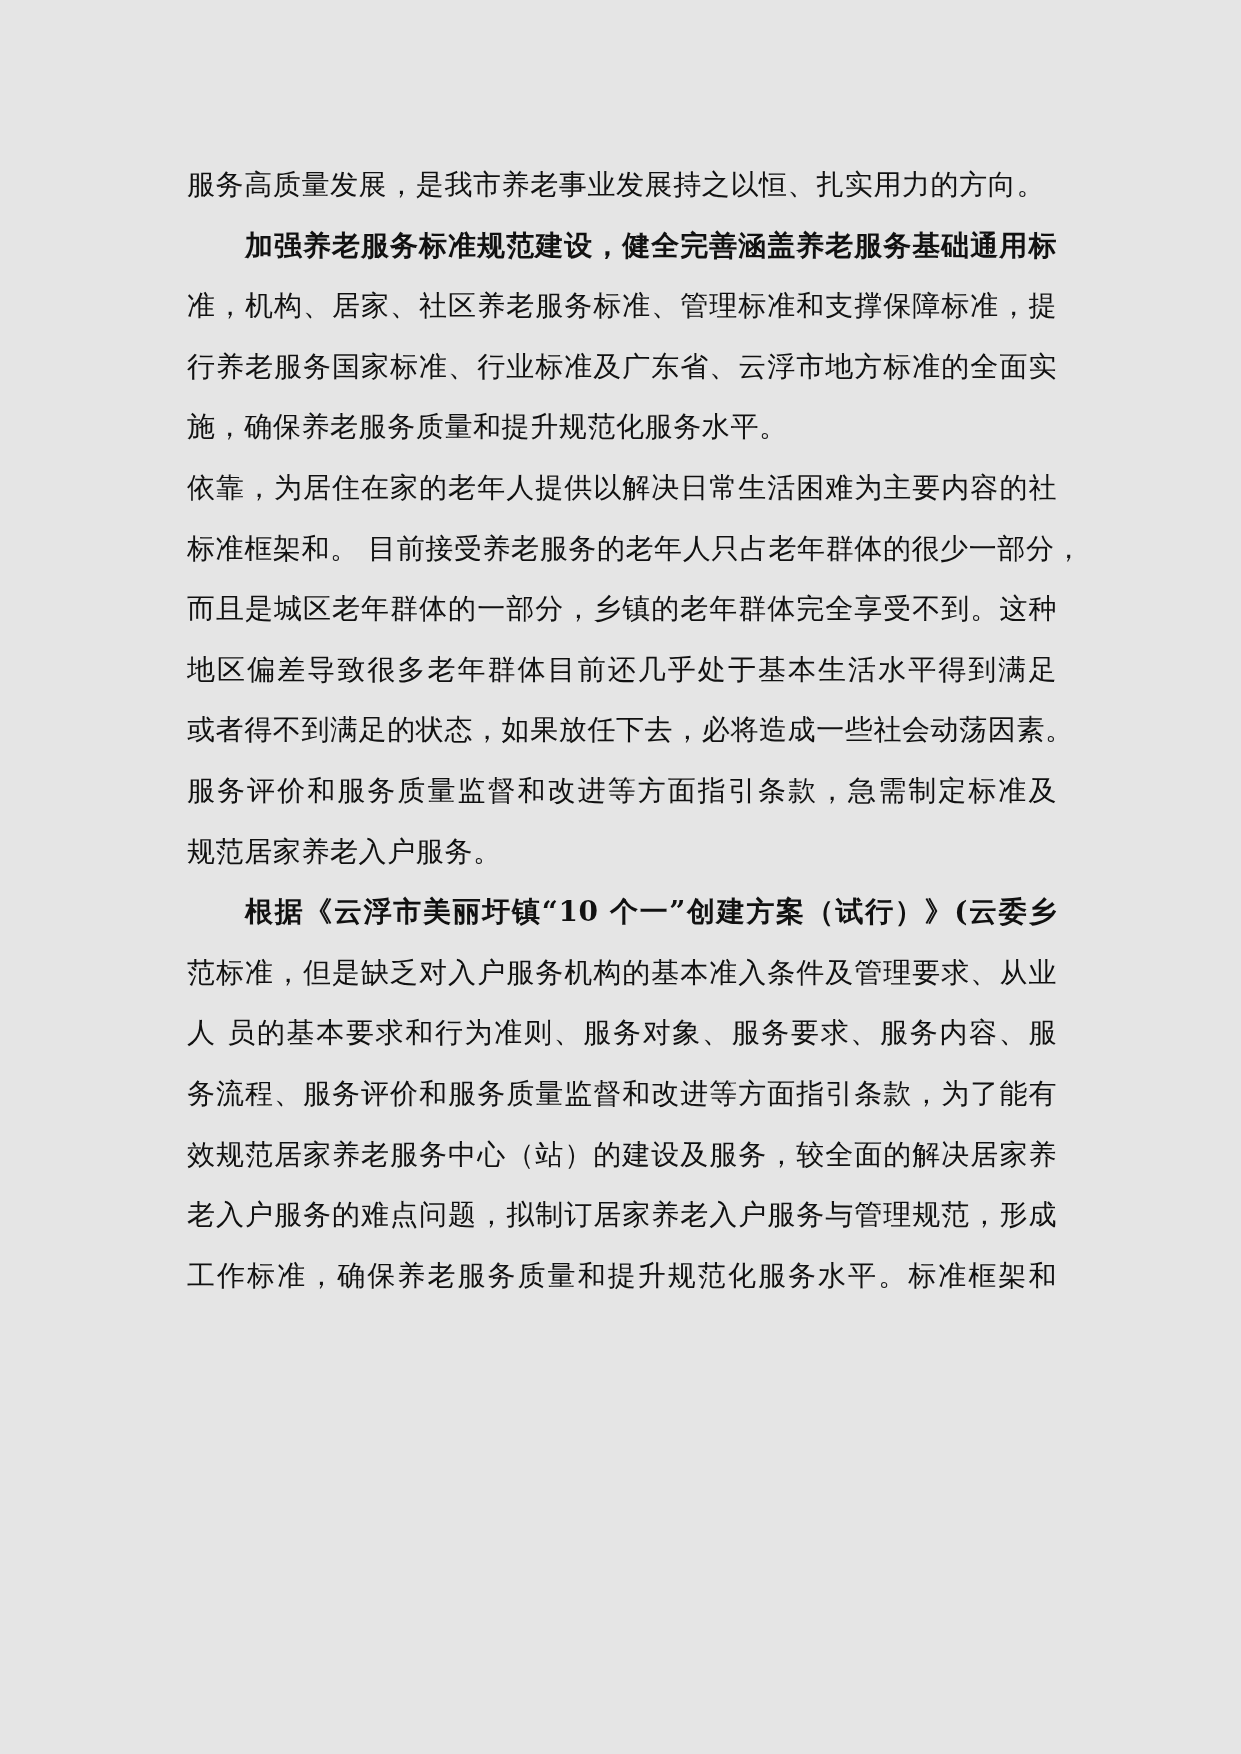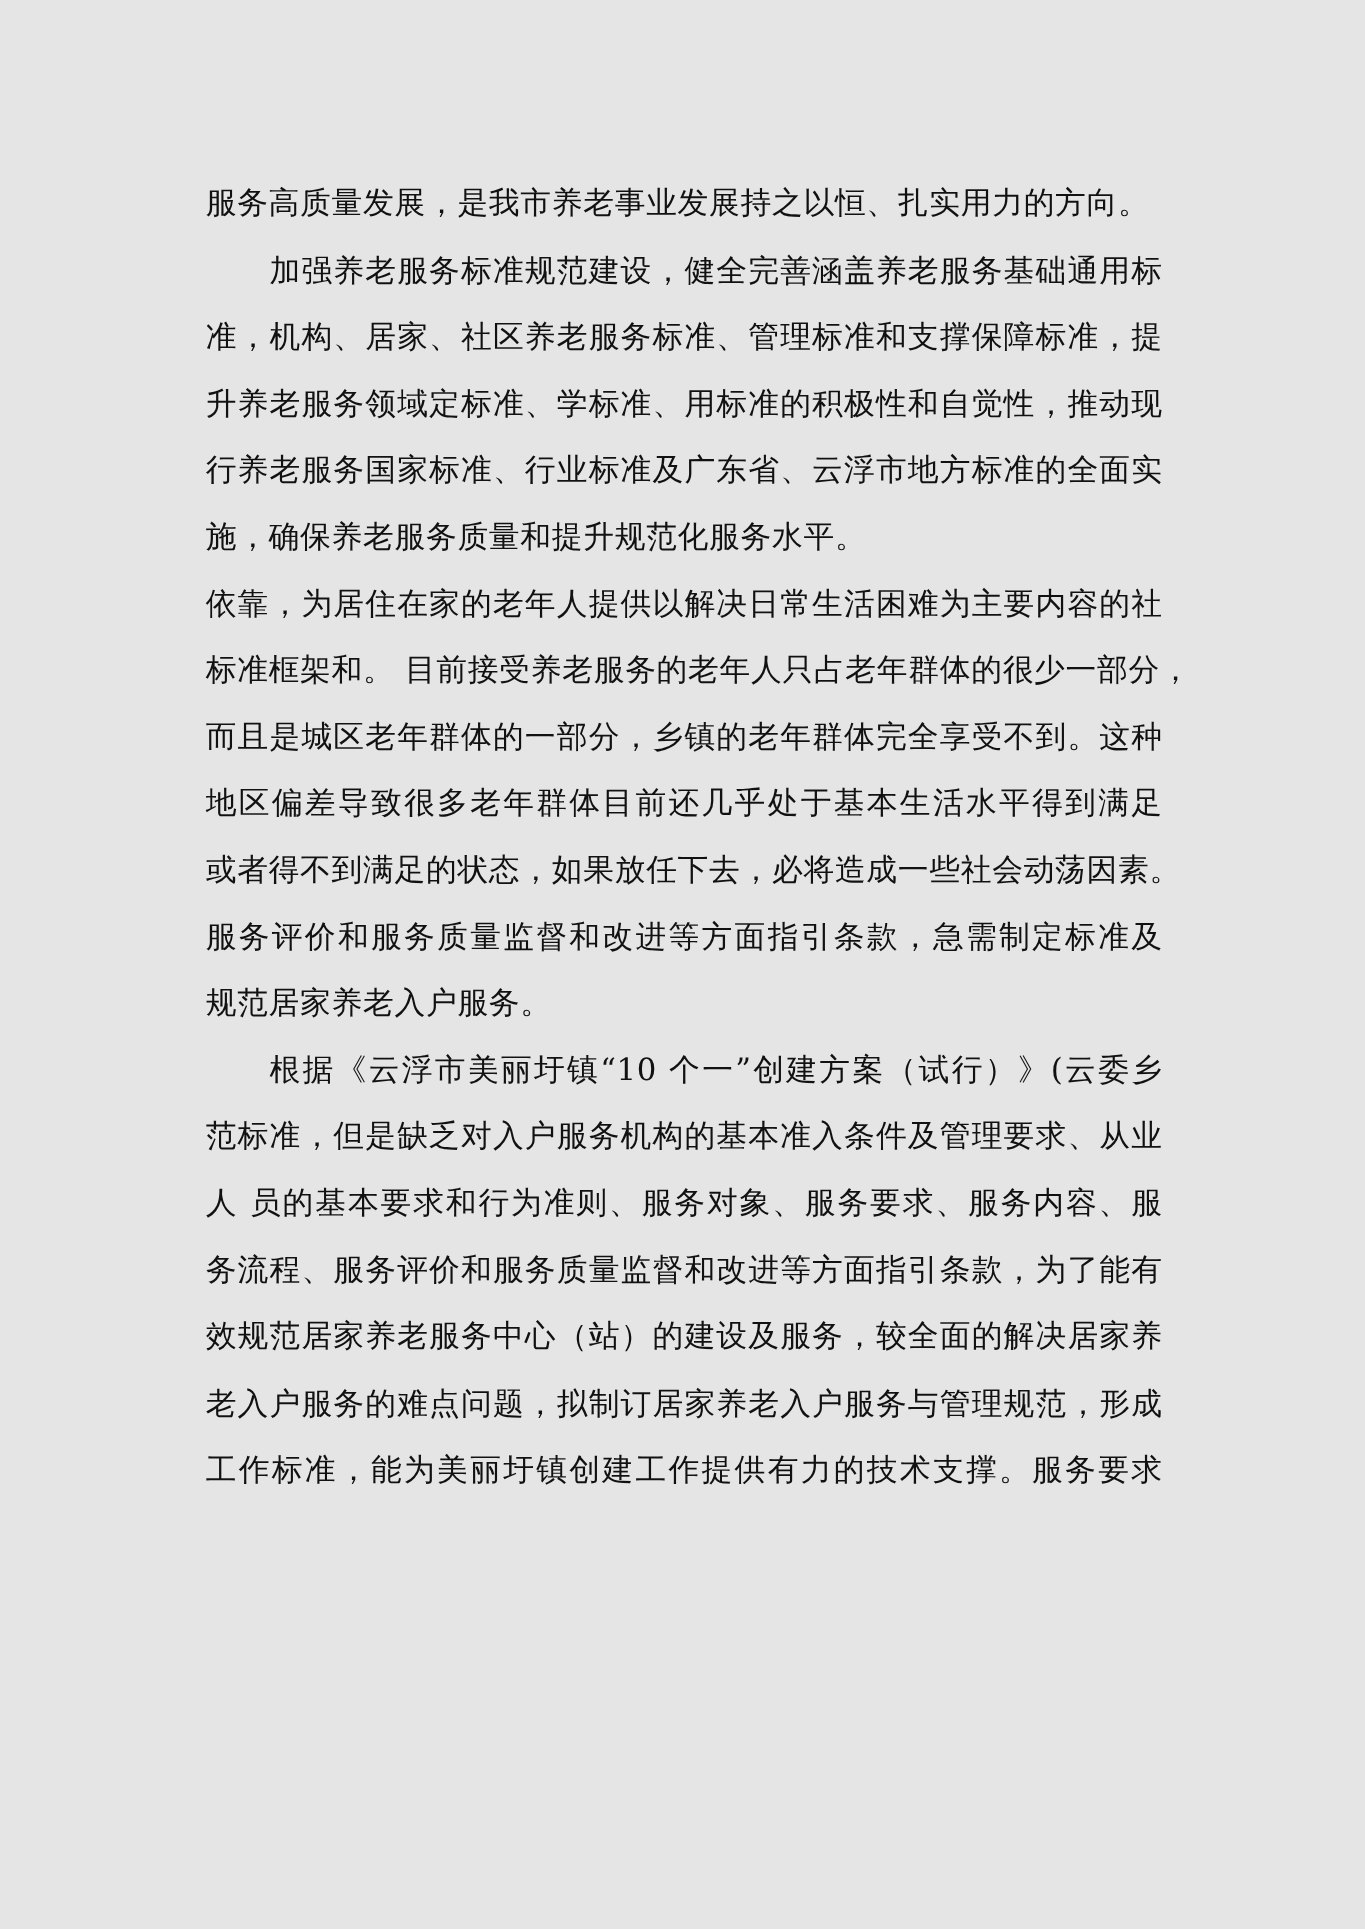--- a/index.html
+++ b/index.html
@@ -33,44 +33,44 @@
       height: 60.6px;
       line-height: 60.6px;
       font-size: 28px;
       white-space: nowrap;
       letter-spacing: 0.6px;
       text-align: justify;
       text-align-last: justify;
     }
     .line.indent {
       padding-left: 58px;
+      font-weight: bold;
     }
     .line.last {
       text-align-last: left;
     }
   </style>
 </head>
 <body>
 
 <div class="page">
   <div class="text-block" id="text-block">
       <div class="line last">服务高质量发展，是我市养老事业发展持之以恒、扎实用力的方向。</div>
       <div class="line indent">加强养老服务标准规范建设，健全完善涵盖养老服务基础通用标</div>
       <div class="line">准，机构、居家、社区养老服务标准、管理标准和支撑保障标准，提</div>
-      <div class="line">升养老服务领域定标准、学标准、用标准的积极性和自觉性，推动现</div>
       <div class="line">行养老服务国家标准、行业标准及广东省、云浮市地方标准的全面实</div>
       <div class="line last">施，确保养老服务质量和提升规范化服务水平。</div>
       <div class="line">依靠，为居住在家的老年人提供以解决日常生活困难为主要内容的社</div>
       <div class="line">标准框架和。 目前接受养老服务的老年人只占老年群体的很少一部分，</div>
       <div class="line">而且是城区老年群体的一部分，乡镇的老年群体完全享受不到。这种</div>
       <div class="line">地区偏差导致很多老年群体目前还几乎处于基本生活水平得到满足</div>
       <div class="line">或者得不到满足的状态，如果放任下去，必将造成一些社会动荡因素。</div>
       <div class="line">服务评价和服务质量监督和改进等方面指引条款，急需制定标准及</div>
       <div class="line last">规范居家养老入户服务。</div>
       <div class="line indent">根据《云浮市美丽圩镇“10 个一”创建方案（试行）》(云委乡</div>
       <div class="line">范标准，但是缺乏对入户服务机构的基本准入条件及管理要求、从业</div>
       <div class="line">人  员的基本要求和行为准则、服务对象、服务要求、服务内容、服</div>
       <div class="line">务流程、服务评价和服务质量监督和改进等方面指引条款，为了能有</div>
       <div class="line">效规范居家养老服务中心（站）的建设及服务，较全面的解决居家养</div>
       <div class="line">老入户服务的难点问题，拟制订居家养老入户服务与管理规范，形成</div>
-      <div class="line">工作标准，能为美丽圩镇创建工作提供有力的技术支撑。服务要求</div>
+      <div class="line">工作标准，确保养老服务质量和提升规范化服务水平。标准框架和</div>
     </div>
 </div>
 
 </body></html>

